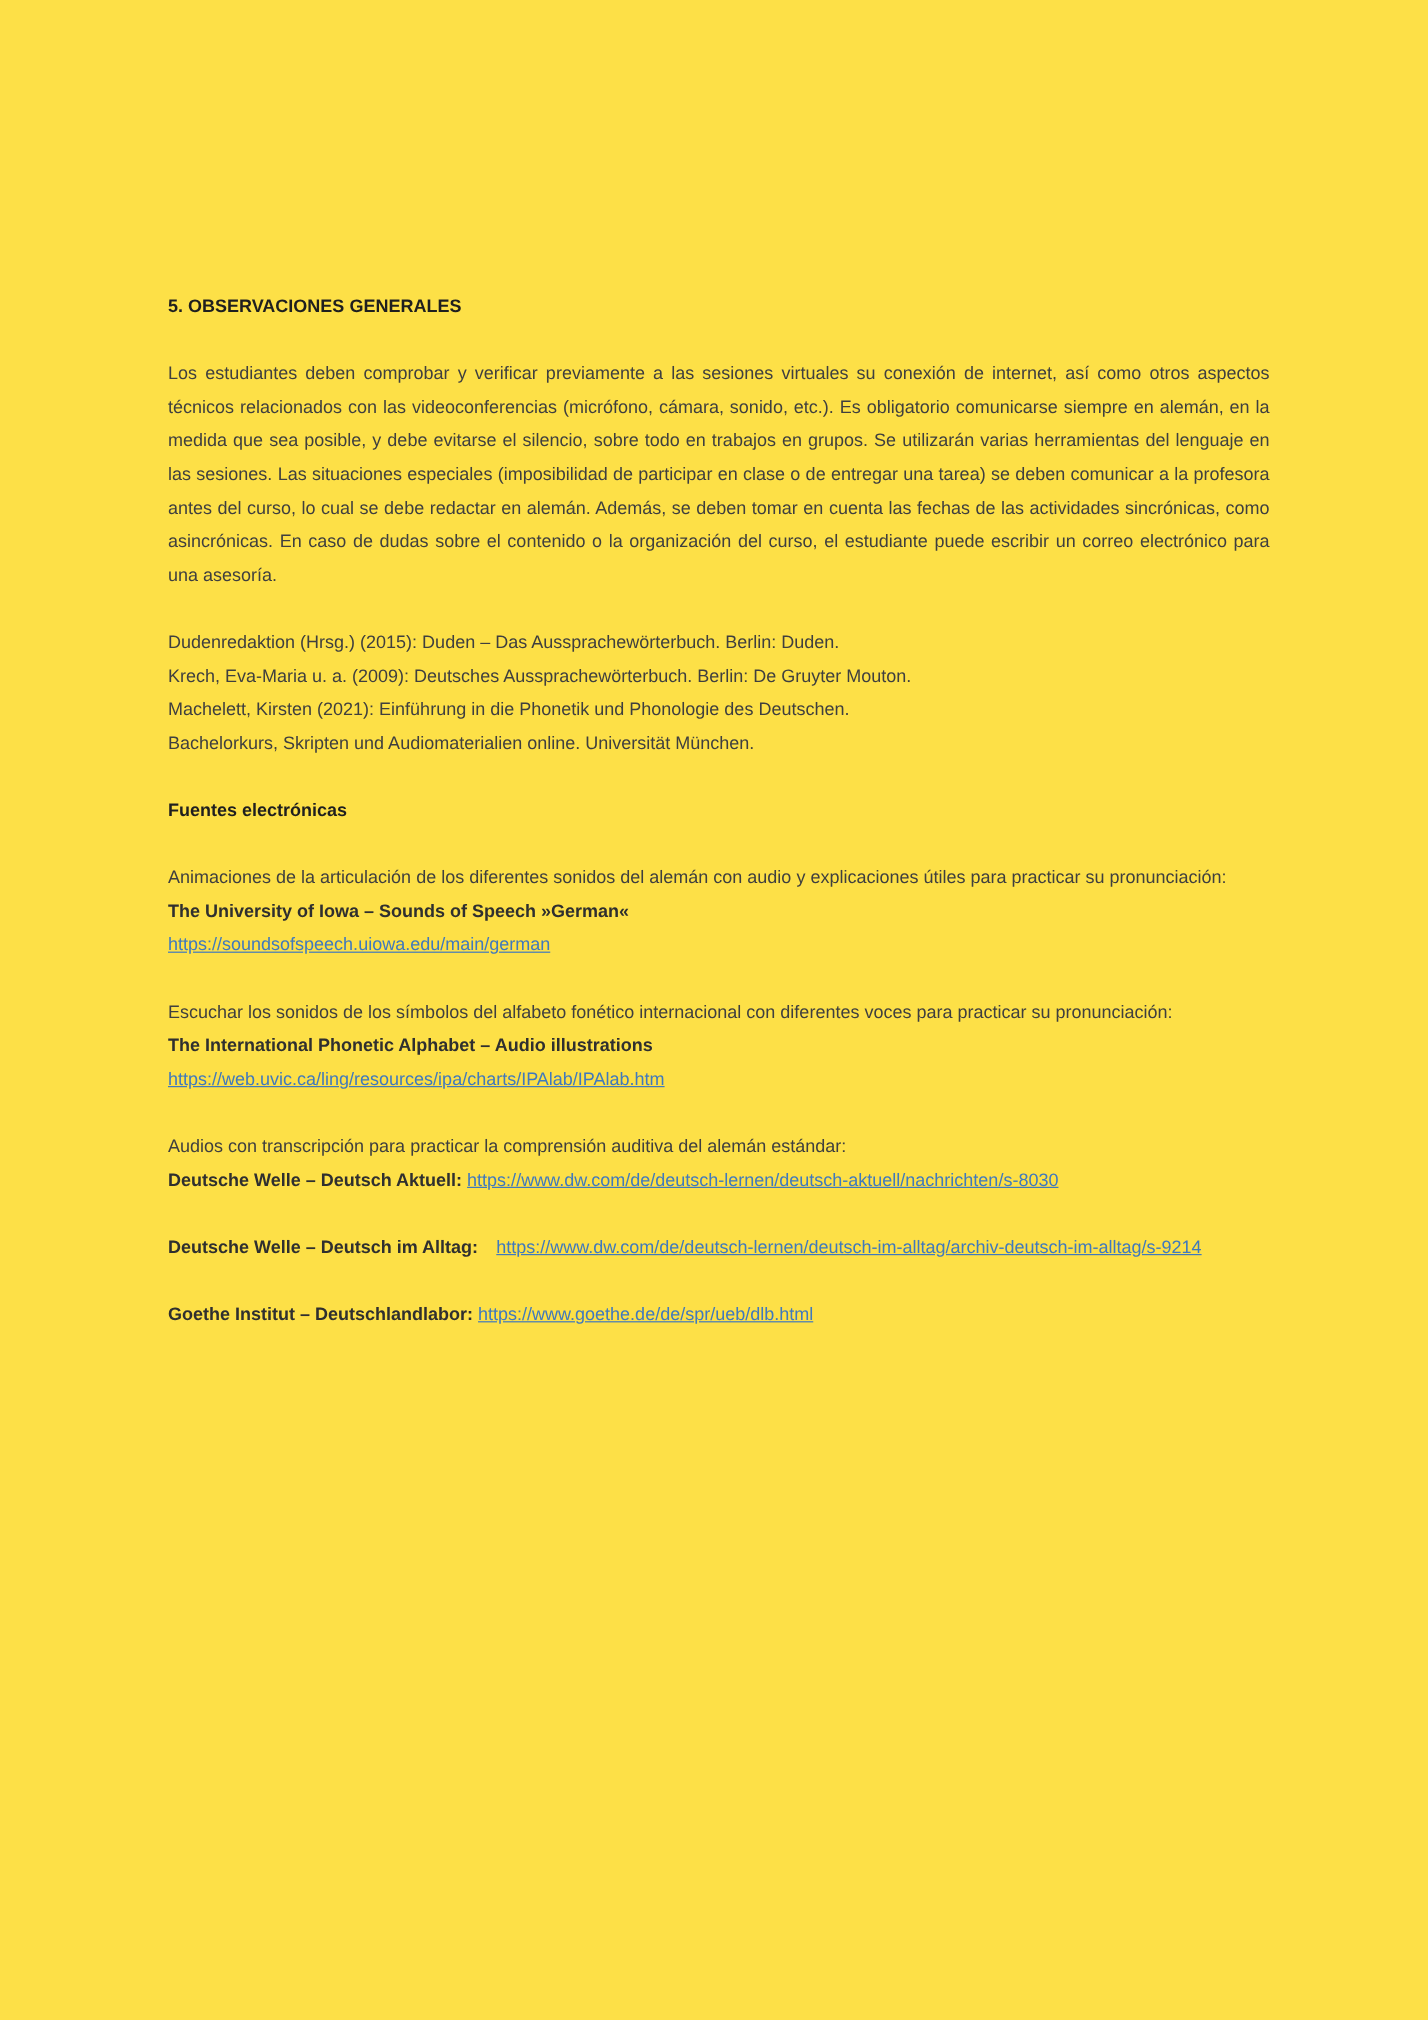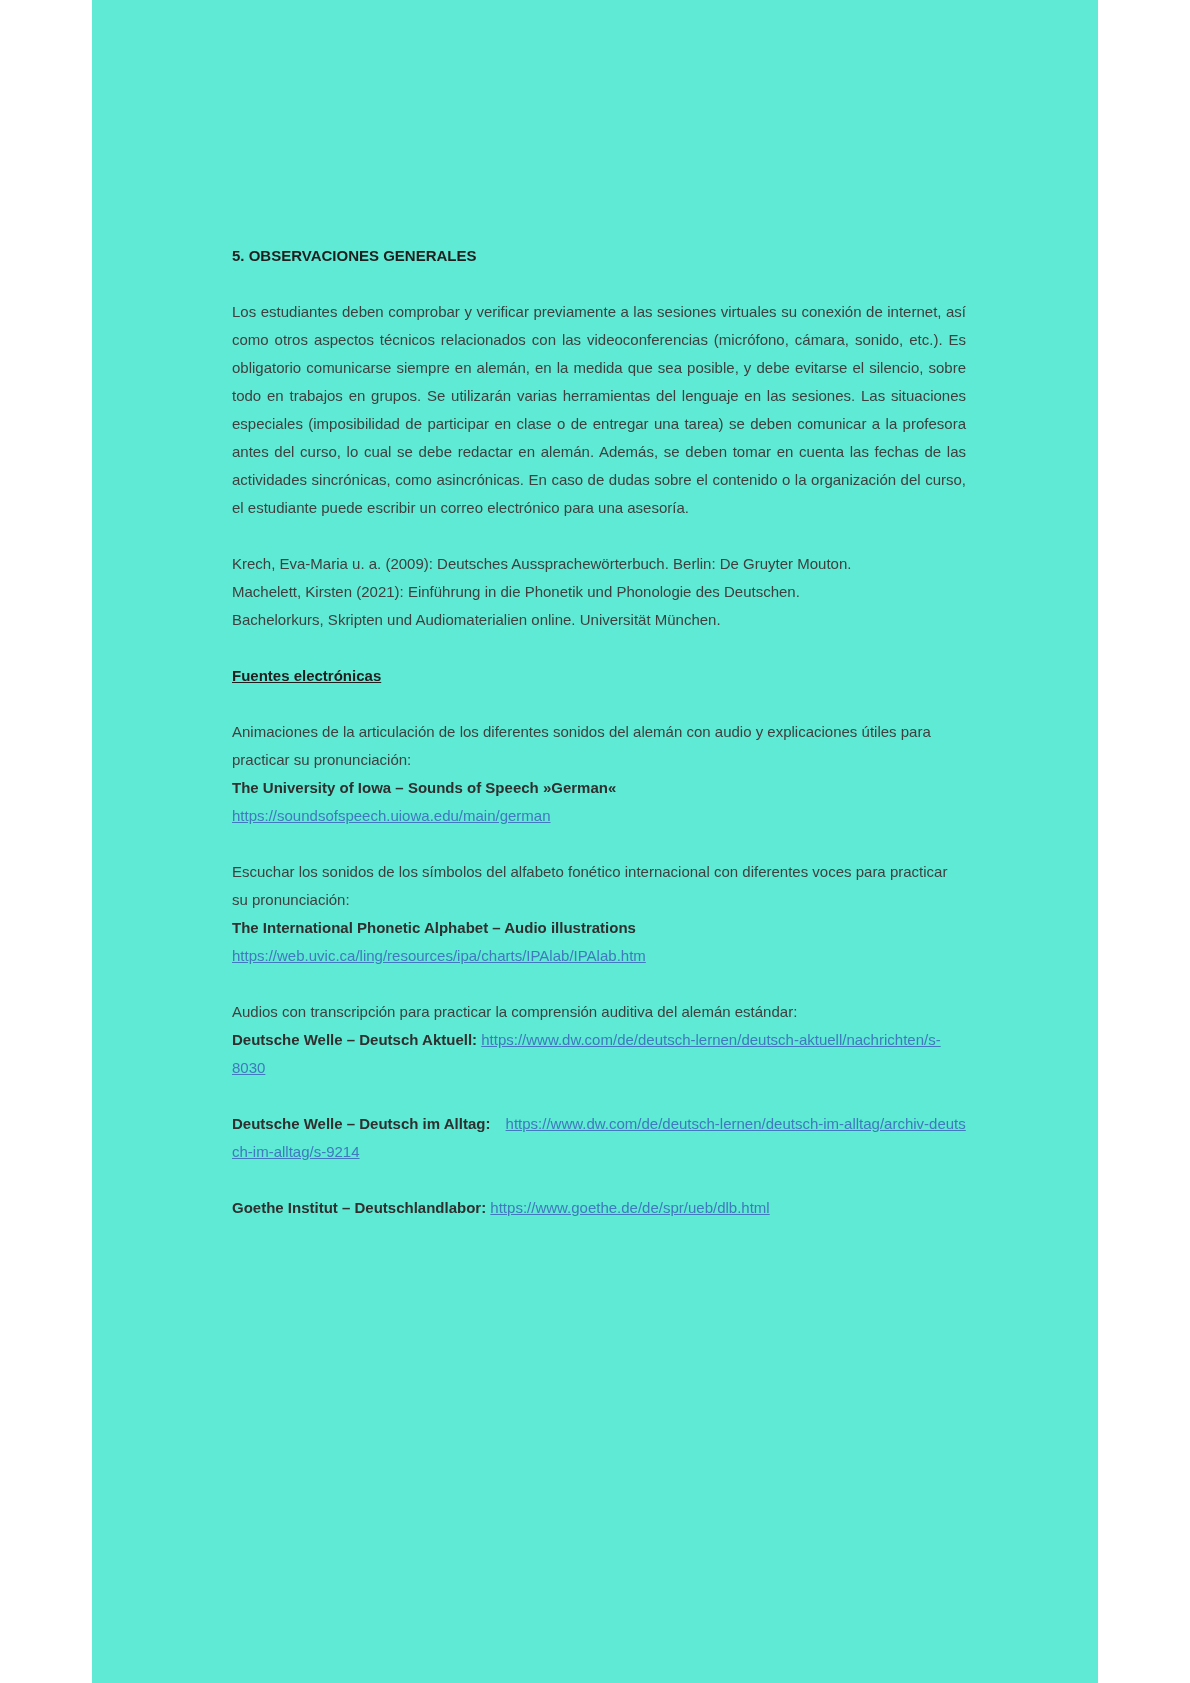--- a/index.html
+++ b/index.html
@@ -2,42 +2,41 @@
 <html><head>
 <meta charset="utf-8">
 <style>
   html, body {
     margin: 0;
     padding: 0;
     background: #ffffff;
   }
   .page {
     position: relative;
-    width: 1006px;
+    width: 1190px;
     height: 1683px;
     margin: 0 auto;
-    background: #5eead4;
+    background: #fde047;
     box-sizing: border-box;
     padding: 242px 132px 0 140px;
     font-family: "Liberation Sans", sans-serif;
     font-size: 15px;
     line-height: 28px;
     color: #3f3f3f;
     overflow: hidden;
   }
   .sec-heading {
     font-weight: bold;
     color: #1f1f1f;
     margin: 0 0 28px 0;
   }
   .sub-heading {
     font-weight: bold;
     color: #1f1f1f;
     margin: 0 0 28px 0;
-    text-decoration: underline;
   }
   .para {
     margin: 0 0 28px 0;
     text-align: justify;
   }
   .biblio {
     margin: 0 0 28px 0;
   }
   .biblio-line {
     margin: 0;
@@ -72,20 +71,21 @@
 <body>
 
 <div class="page">
 
   <p class="sec-heading">5. OBSERVACIONES GENERALES</p>
 
   <p class="para">Los estudiantes deben comprobar y verificar previamente a las sesiones virtuales su conexión de internet, así como otros aspectos técnicos relacionados con las videoconferencias (micrófono, cámara, sonido, etc.). Es obligatorio comunicarse siempre en alemán, en la medida que sea posible, y debe evitarse el silencio, sobre todo en trabajos en grupos. Se utilizarán varias herramientas del lenguaje en las sesiones. Las situaciones especiales (imposibilidad de participar en clase o de entregar una tarea) se deben comunicar a la profesora antes del curso, lo cual se debe redactar en alemán. Además, se deben tomar en cuenta las fechas de las actividades sincrónicas, como asincrónicas. En caso de dudas sobre el contenido o la organización del curso, el estudiante puede escribir un correo electrónico para una asesoría.</p>
 
 
   <div class="biblio">
+    <p class="biblio-line">Dudenredaktion (Hrsg.) (2015): Duden – Das Aussprachewörterbuch. Berlin: Duden.</p>
     <p class="biblio-line">Krech, Eva-Maria u. a. (2009): Deutsches Aussprachewörterbuch. Berlin: De Gruyter Mouton.</p>
     <p class="biblio-line">Machelett, Kirsten (2021): Einführung in die Phonetik und Phonologie des Deutschen.</p>
     <p class="biblio-line">Bachelorkurs, Skripten und Audiomaterialien online. Universität München.</p>
   </div>
 
   <p class="sub-heading">Fuentes electrónicas</p>
 
   <div class="res-block">
     <p class="res-desc">Animaciones de la articulación de los diferentes sonidos del alemán con audio y explicaciones útiles para practicar su pronunciación:</p>
     <p class="res-name">The University of Iowa – Sounds of Speech »German«</p>

